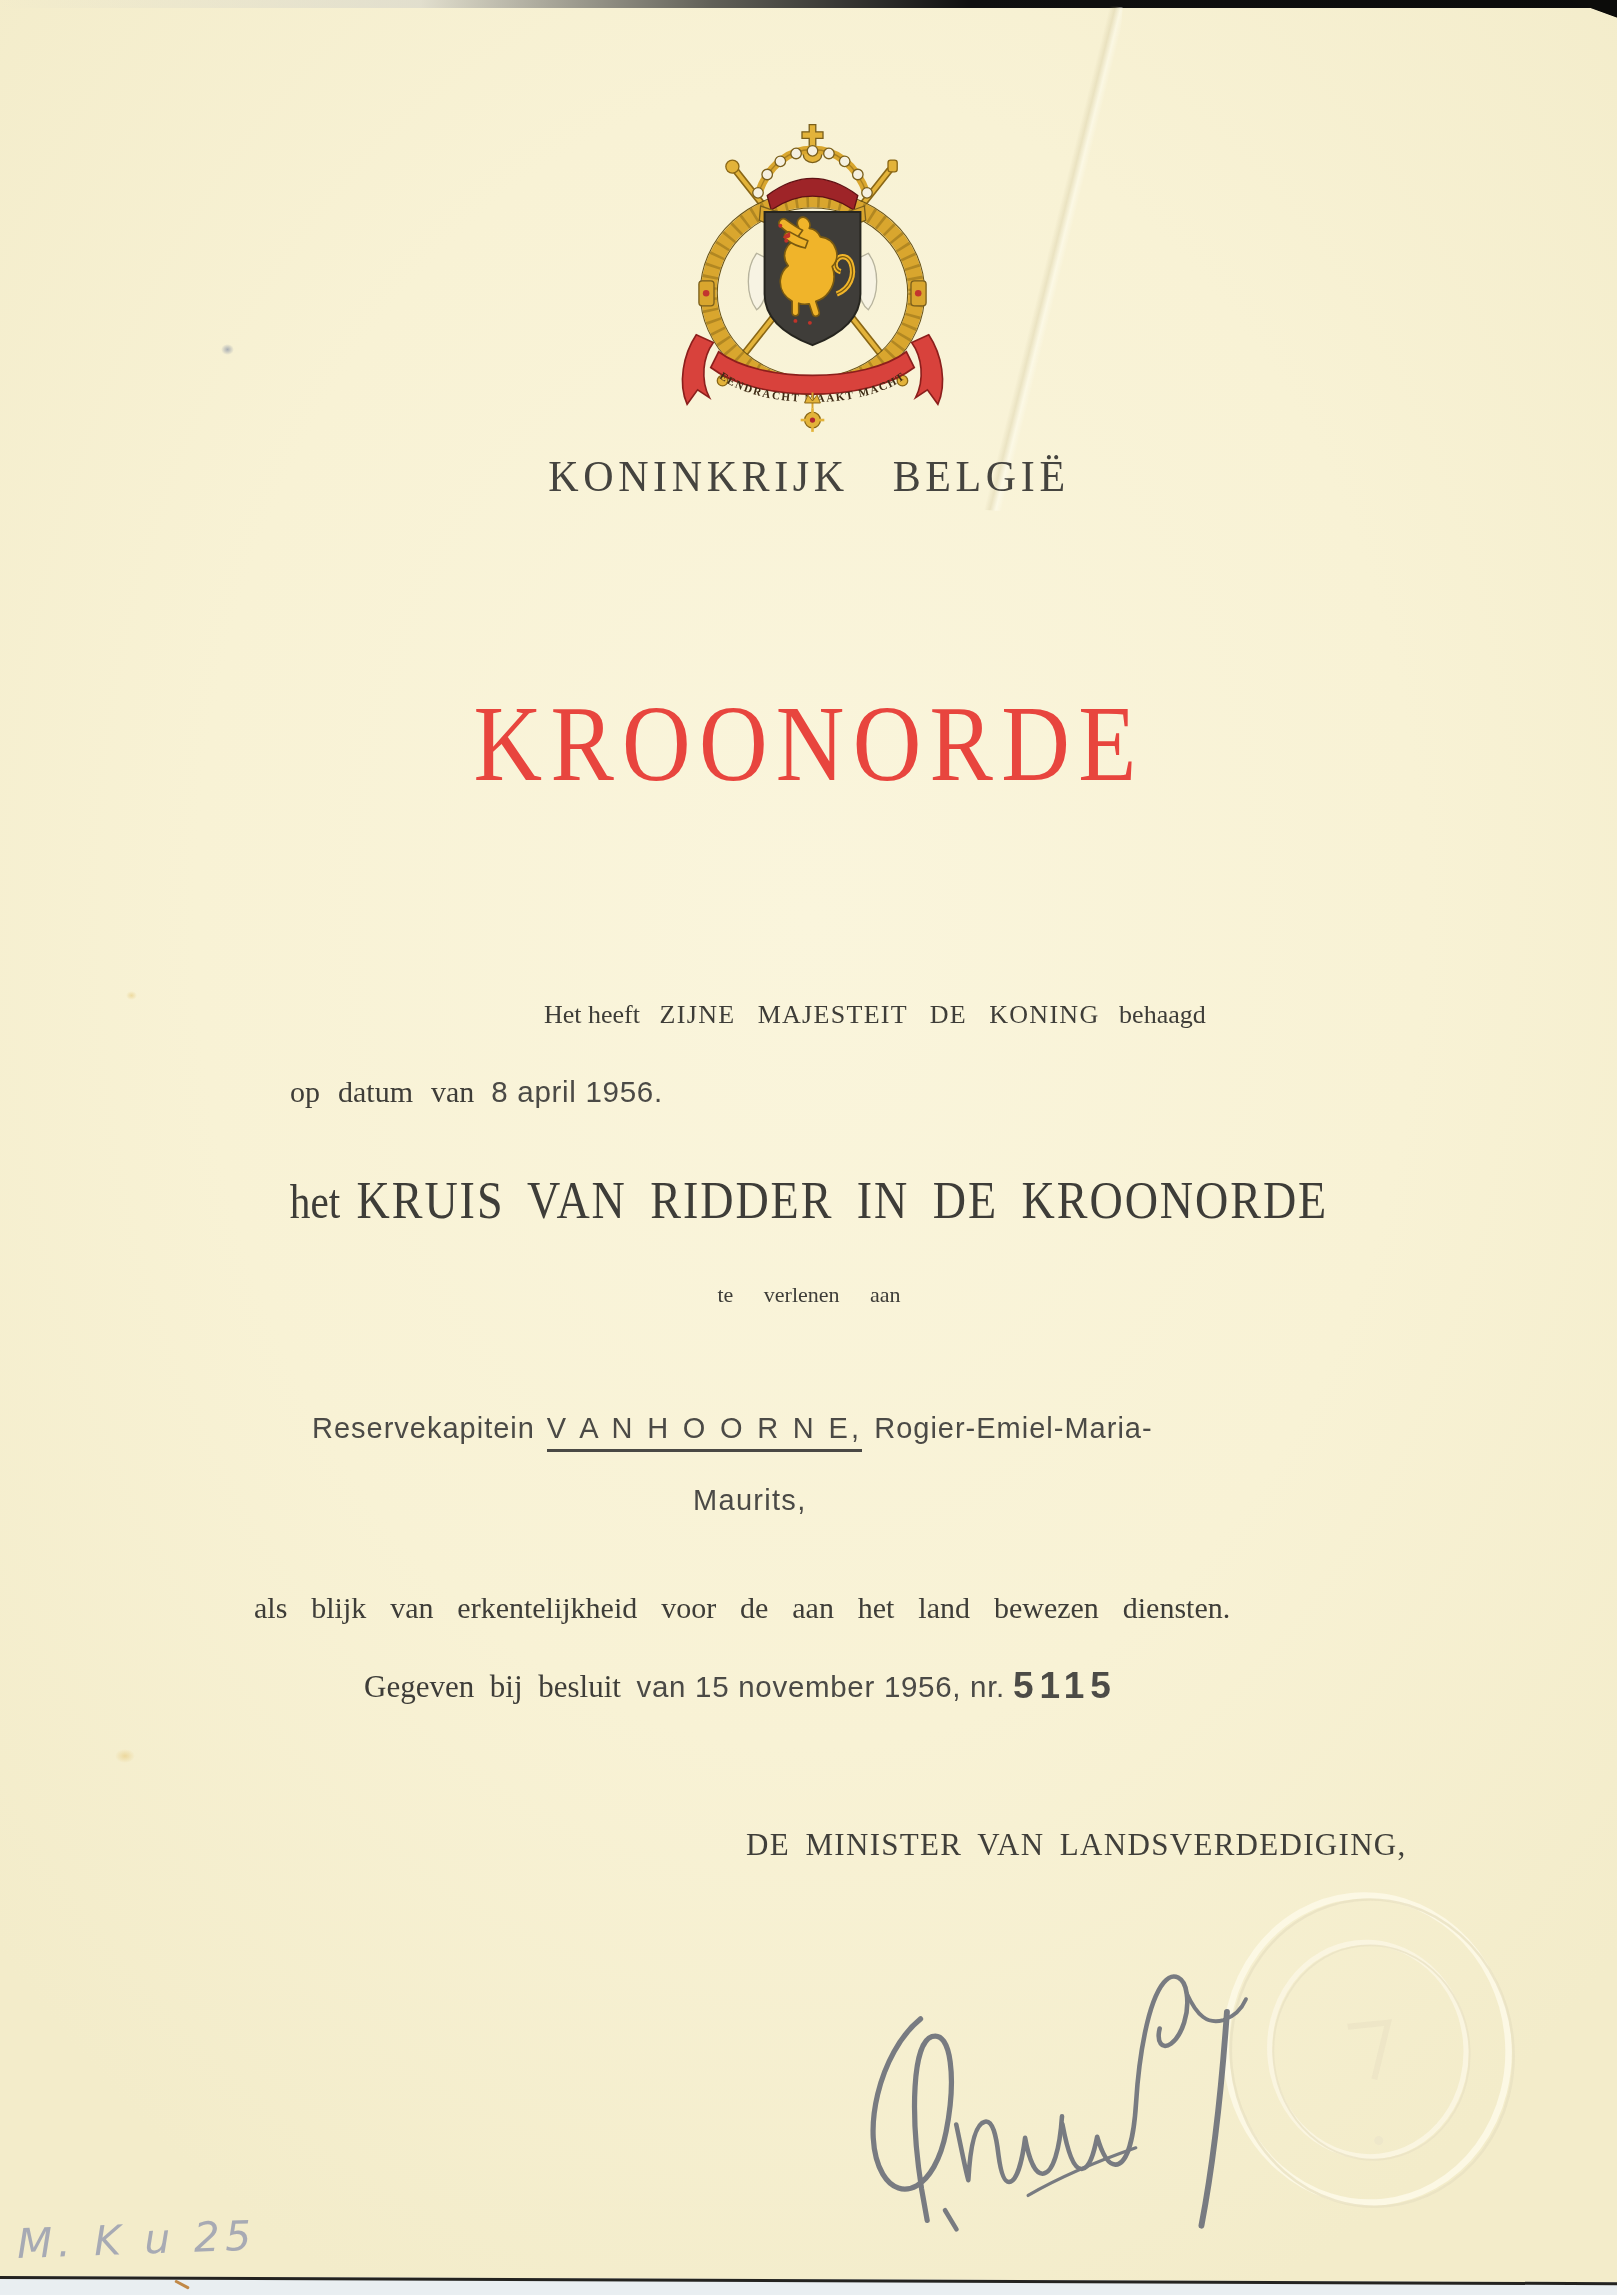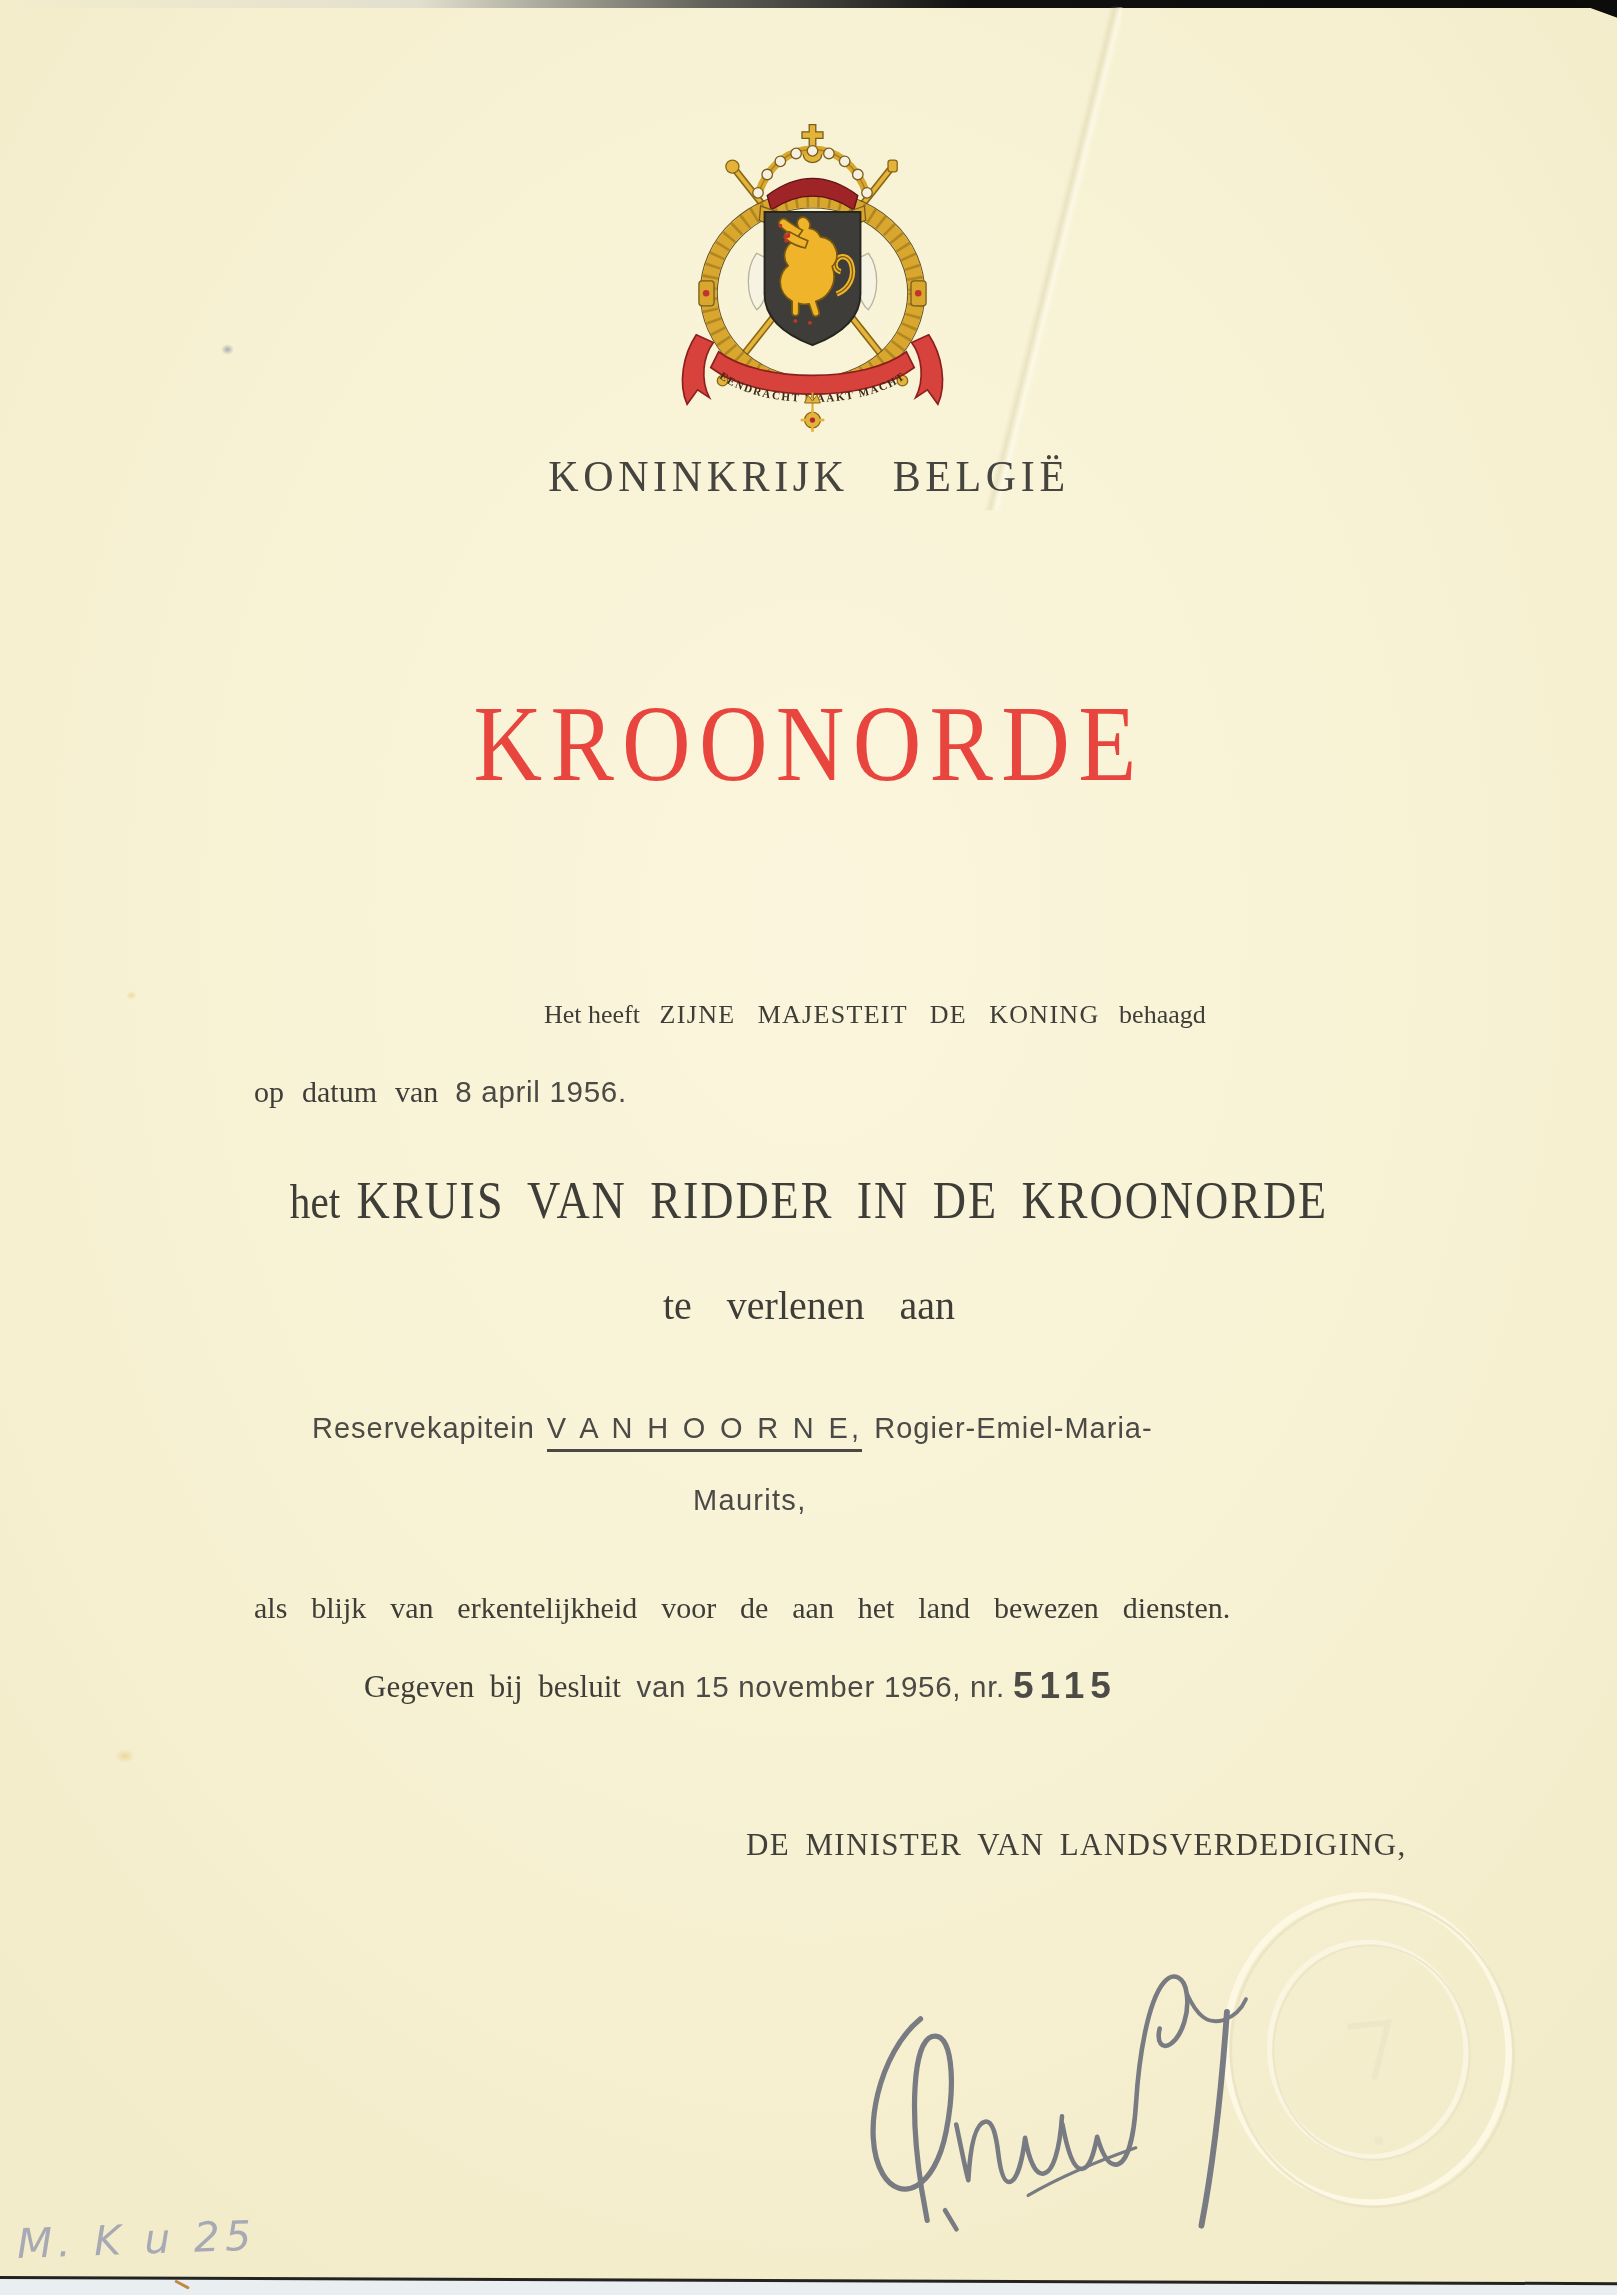--- a/index.html
+++ b/index.html
@@ -33,28 +33,28 @@
 
   .kingdom-title{top:452px;left:0;width:100%;text-align:center;font-size:42px;
     letter-spacing:4.6px;word-spacing:29px;color:#45443f;transform:scale(1,1.06);}
   .order-title{top:682px;left:0;width:100%;text-align:center;font-size:98px;
     letter-spacing:8.5px;color:#e8453e;transform:scale(.97,1.1);transform-origin:center top;}
 
   .intro-line{left:544px;top:1000px;font-size:26px;}
   .intro-line .gap{margin-right:19.6px;}
   .intro-caps{letter-spacing:1.3px;word-spacing:14.4px;}
   .date-line{left:254px;top:1075px;font-size:30px;}
-  .date-line .serif-part{word-spacing:10.5px;}
+  .date-line .serif-part{word-spacing:10.5px;margin-left:36px;}
   .date-line .mono-part{font-size:29.5px;margin-left:17px;letter-spacing:0.7px;}
 
   .award-line{top:1169px;left:0;width:100%;text-align:center;transform:scale(.96,1.12);transform-origin:center top;}
   .award-prefix{font-size:43px;margin-right:17px;}
   .award-title{font-size:48px;letter-spacing:2px;word-spacing:10.5px;}
 
-  .confer-line{top:1282px;left:0;width:100%;text-align:center;font-size:40px;word-spacing:25px;}
+  .confer-line{top:1282px;left:0;width:100%;text-align:center;font-size:22px;word-spacing:25px;}
 
   .recipient-line{left:312px;top:1412px;font-size:29px;letter-spacing:1px;}
   .recipient-surname{letter-spacing:3.3px;margin:0 11.8px;border-bottom:3.9px solid #4a4945;padding-bottom:5.2px;}
   .maurits-line{left:693px;top:1484px;font-size:29px;letter-spacing:1.3px;}
 
   .service-line{left:254px;top:1591px;font-size:30px;word-spacing:16.4px;}
 
   .decree-line{left:364px;top:1665px;font-size:31px;}
   .decree-line .serif-part{word-spacing:7.9px;}
   .decree-line .mono-part{font-size:29.5px;margin-left:15.7px;letter-spacing:0.7px;}

